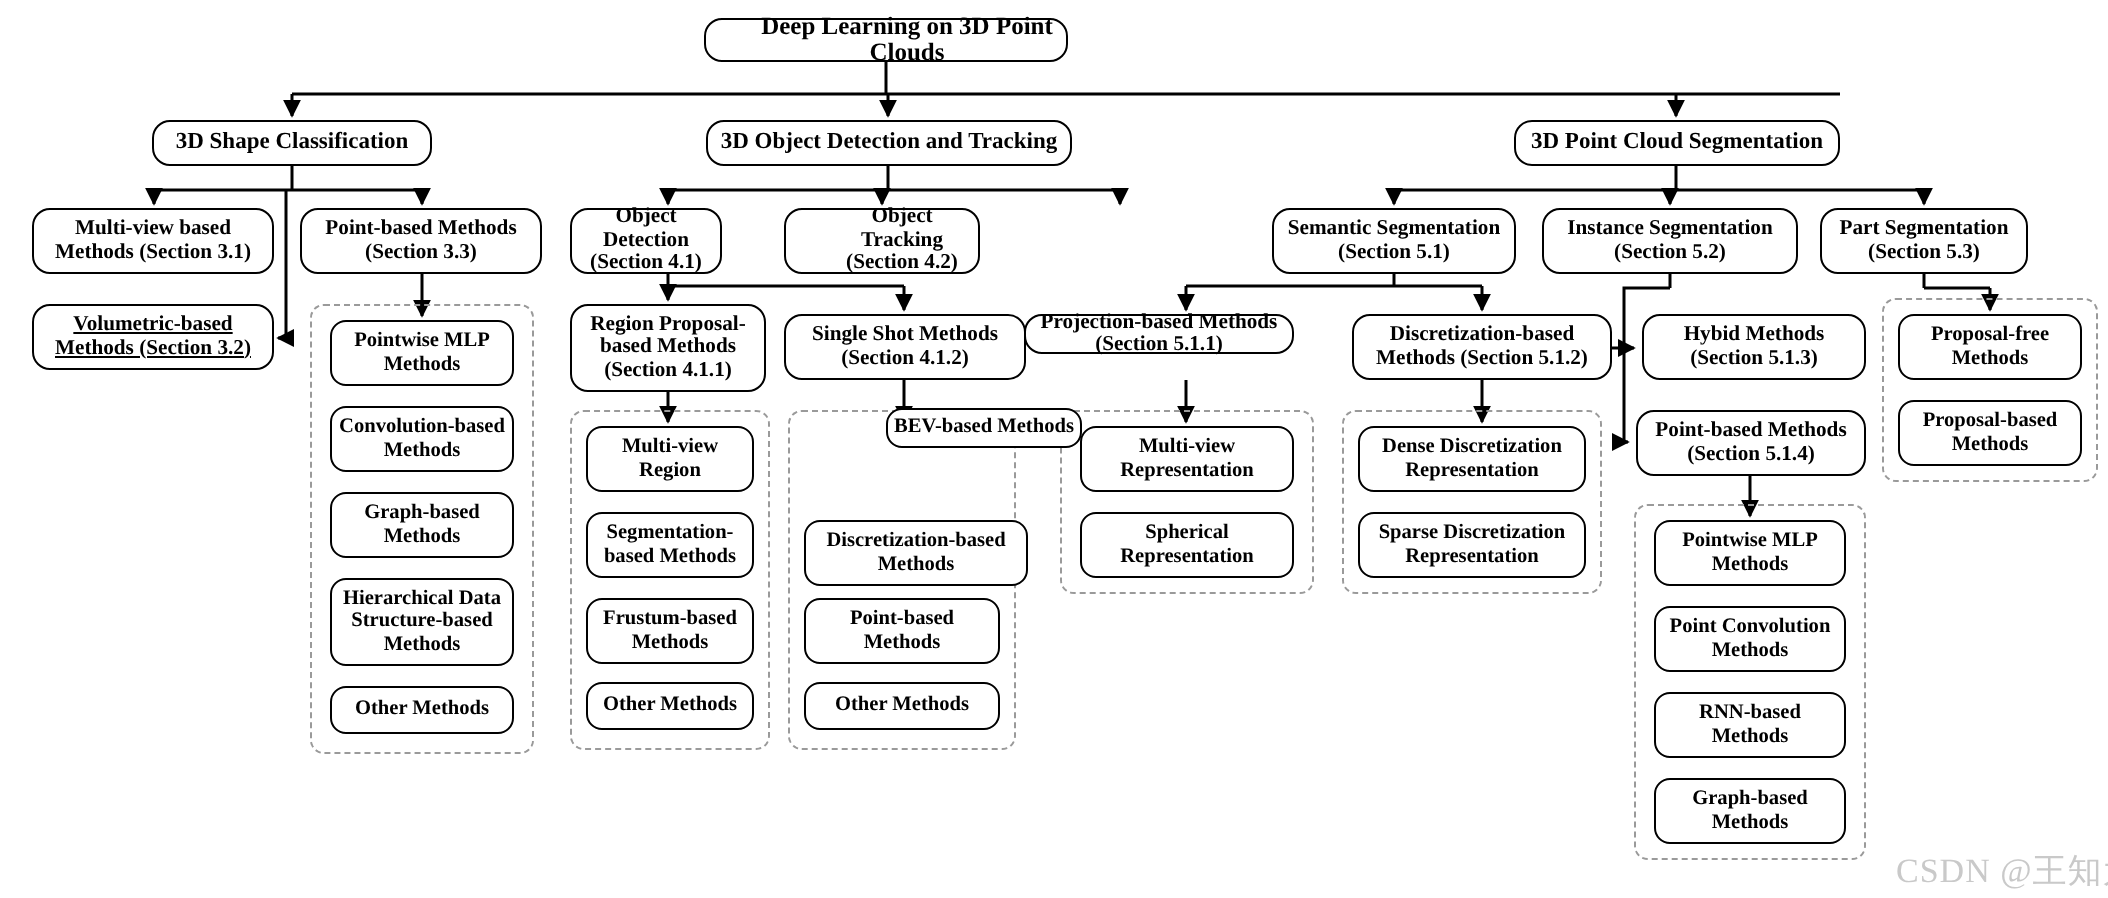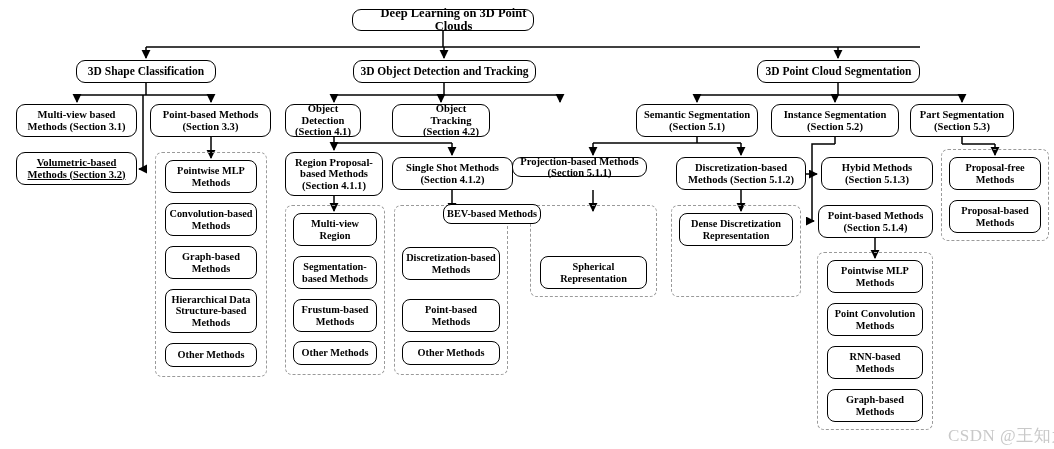--- a/index.html
+++ b/index.html
@@ -189,35 +189,41 @@
     </div>
     <div class="node n-leaf" style="left: 293px; top: 299px; width: 84px; height: 33px;">
       <span>Frustum-based Methods</span>
     </div>
     <div class="node n-leaf" style="left: 293px; top: 341px; width: 84px; height: 24px;">
       <span>Other Methods</span>
     </div>
     <div class="node n-leaf" style="left: 402px; top: 204px; width: 98px; height: 20px; margin-left: 41px;">
       <span>BEV-based Methods</span>
     </div>
-    <div class="node n-leaf" style="left: 402px; top: 247px; width: 98px; height: 33px;">
+    <div class="node n-leaf" style="left: 402px; top: 260px; width: 112px; height: 33px;">
       <span>Discretization-based Methods</span>
     </div>
     <div class="node n-leaf" style="left: 402px; top: 299px; width: 98px; height: 33px;">
       <span>Point-based Methods</span>
     </div>
     <div class="node n-leaf" style="left: 402px; top: 341px; width: 98px; height: 24px;">
       <span>Other Methods</span>
     </div>
+    <div class="node n-leaf" style="left: 540px; top: 213px; width: 107px; height: 33px;">
+      <span>Multi-view Representation</span>
+    </div>
     <div class="node n-leaf" style="left: 540px; top: 256px; width: 107px; height: 33px;">
       <span>Spherical Representation</span>
     </div>
     <div class="node n-leaf" style="left: 679px; top: 213px; width: 114px; height: 33px;">
       <span>Dense Discretization Representation</span>
     </div>
+    <div class="node n-leaf" style="left: 679px; top: 256px; width: 114px; height: 33px;">
+      <span>Sparse Discretization Representation</span>
+    </div>
     <div class="node n-leaf" style="left: 827px; top: 260px; width: 96px; height: 33px;">
       <span>Pointwise MLP Methods</span>
     </div>
     <div class="node n-leaf" style="left: 827px; top: 303px; width: 96px; height: 33px;">
       <span>Point Convolution Methods</span>
     </div>
     <div class="node n-leaf" style="left: 827px; top: 346px; width: 96px; height: 33px;">
       <span>RNN-based Methods</span>
     </div>
     <div class="node n-leaf" style="left: 827px; top: 389px; width: 96px; height: 33px;">

